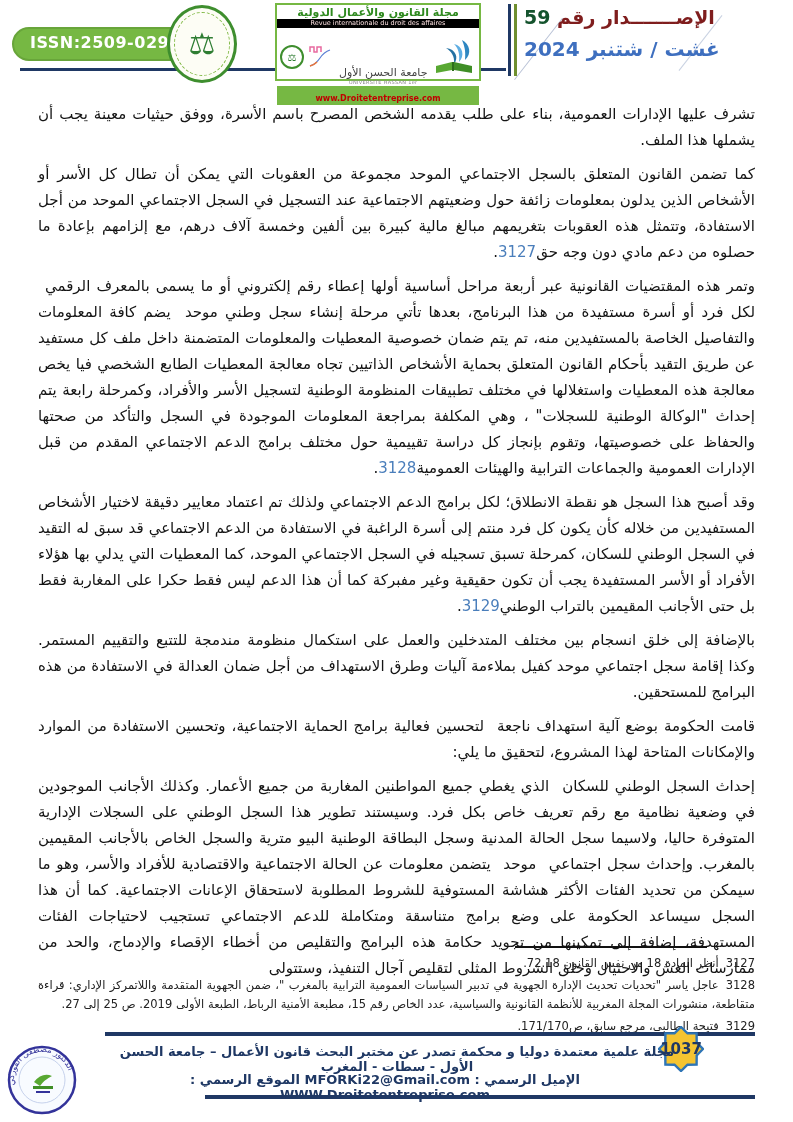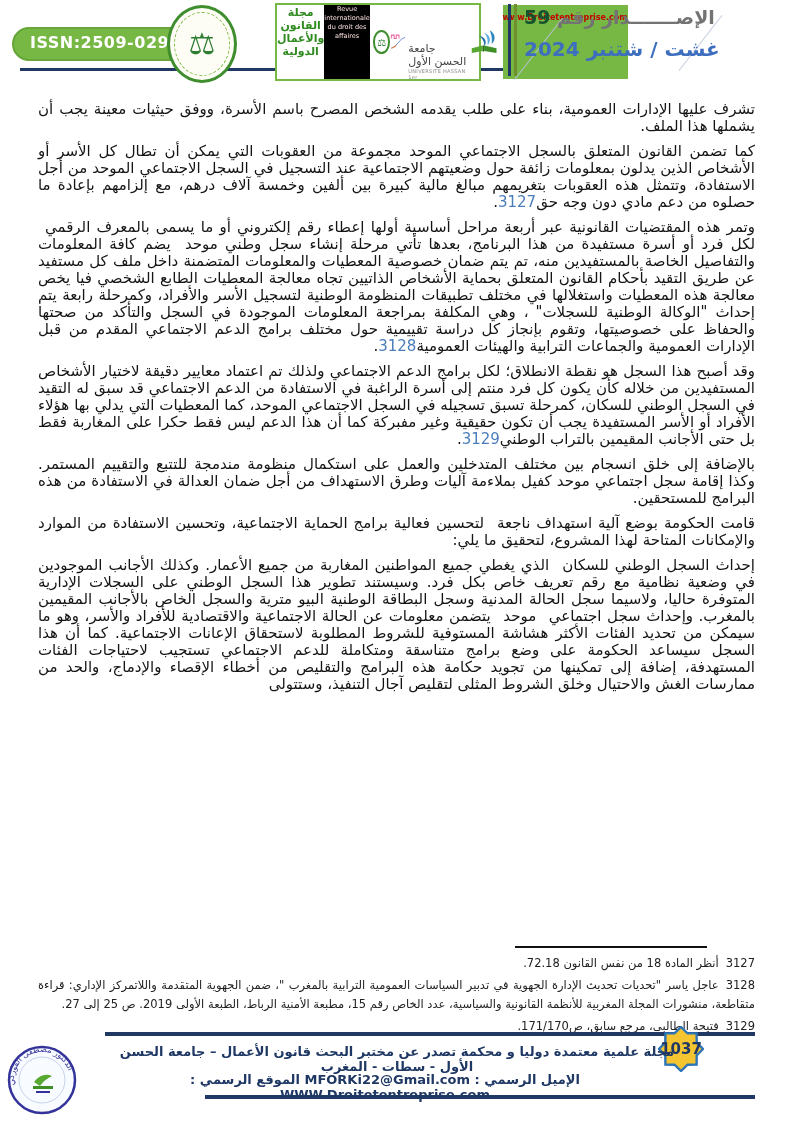--- a/index.html
+++ b/index.html
@@ -19,47 +19,47 @@
     position:absolute;left:167px;top:5px;width:64px;height:72px;border-radius:50%;
     border:3px solid #3e8e2e;background:#fdfdf5;display:flex;align-items:center;justify-content:center;
   }
   .scales-logo .ring{
     position:absolute;inset:4px;border-radius:50%;border:1px dashed #7fb843;
   }
   .scales-glyph{font-size:30px;color:#2e7d32;line-height:1;}
   .center-box{
     position:absolute;left:275px;top:3px;width:206px;height:78px;
     background:#fff;border:2px solid #76b843;box-sizing:border-box;
-    display:flex;flex-direction:row;
+    display:flex;flex-direction:column;
   }
   .cb-title{color:#2f8a1f;font-weight:bold;font-size:11px;text-align:center;padding:1px 0 0;}
   .cb-substrip{background:#000000;color:#ffe3e3;font-size:6.5px;text-align:center;line-height:9px;}
   .cb-mid{flex:1;display:flex;align-items:center;justify-content:space-between;padding:1px 3px;}
   .cb-scales{width:20px;height:20px;border-radius:50%;border:2px solid #3e8e2e;display:flex;
     align-items:center;justify-content:center;font-size:10px;color:#2e7d32;}
   .cb-univ{display:flex;flex-direction:column;align-items:center;}
   .cb-univ-ar{font-size:11px;color:#444;margin-top:37px;}
   .cb-univ-fr{font-size:5px;color:#888;letter-spacing:.3px;}
   .cb-webstrip{background:#76b843;text-align:center;}
   .cb-webstrip span{color:#c00000;font-weight:bold;font-size:8px;line-height:11px;}
   .hdr-sep-navy{position:absolute;left:508px;top:4px;width:3px;height:72px;background:#1f3864;}
   .hdr-sep-green{position:absolute;left:514px;top:4px;width:3px;height:72px;background:#6f8f2f;}
   .issue-block{position:absolute;left:524px;top:6px;width:262px;text-align:left;direction:rtl;}
   .issue-line1{font-size:19px;font-weight:bold;white-space:nowrap;text-align:left;}
-  .issue-label{color:#737373;}
+  .issue-label{color:#7f1d1d;}
   .issue-num{color:#14532d;}
   .issue-line2{margin-top:9px;font-size:20px;font-weight:bold;color:#3e6fbf;white-space:nowrap;text-align:left;}
   .diag-line{position:absolute;left:538px;top:10px;width:1px;height:78px;background:#b9c2d6;
     transform:rotate(38deg);transform-origin:center;}
   .diag-line2{position:absolute;left:700px;top:8px;width:1px;height:70px;background:#c9d2e2;
     transform:rotate(38deg);transform-origin:center;}
   
   .article{position:absolute;top:101px;right:38px;left:38px;direction:rtl;}
   .paragraph{
-    margin:0 0 8px;text-align:justify;font-size:15px;line-height:17px;color:#141414;
+    margin:0 0 8px;text-align:justify;font-size:15px;line-height:26px;color:#141414;
   }
   .paragraph b{font-weight:normal;margin-left:7px;}
   .fn-ref{color:#4a7ebb;}
   
   .fn-sep{position:absolute;top:946px;left:515px;width:192px;height:2px;background:#111;}
   .footnotes{position:absolute;top:954px;right:38px;left:38px;direction:rtl;}
   .footnote{margin:0 0 3px;text-align:justify;font-size:11.5px;line-height:19px;color:#222;}
   .fn-num{margin-left:7px;}
   
   .footer-bar-top{position:absolute;left:105px;top:1032px;width:650px;height:4px;background:#1f3864;}

